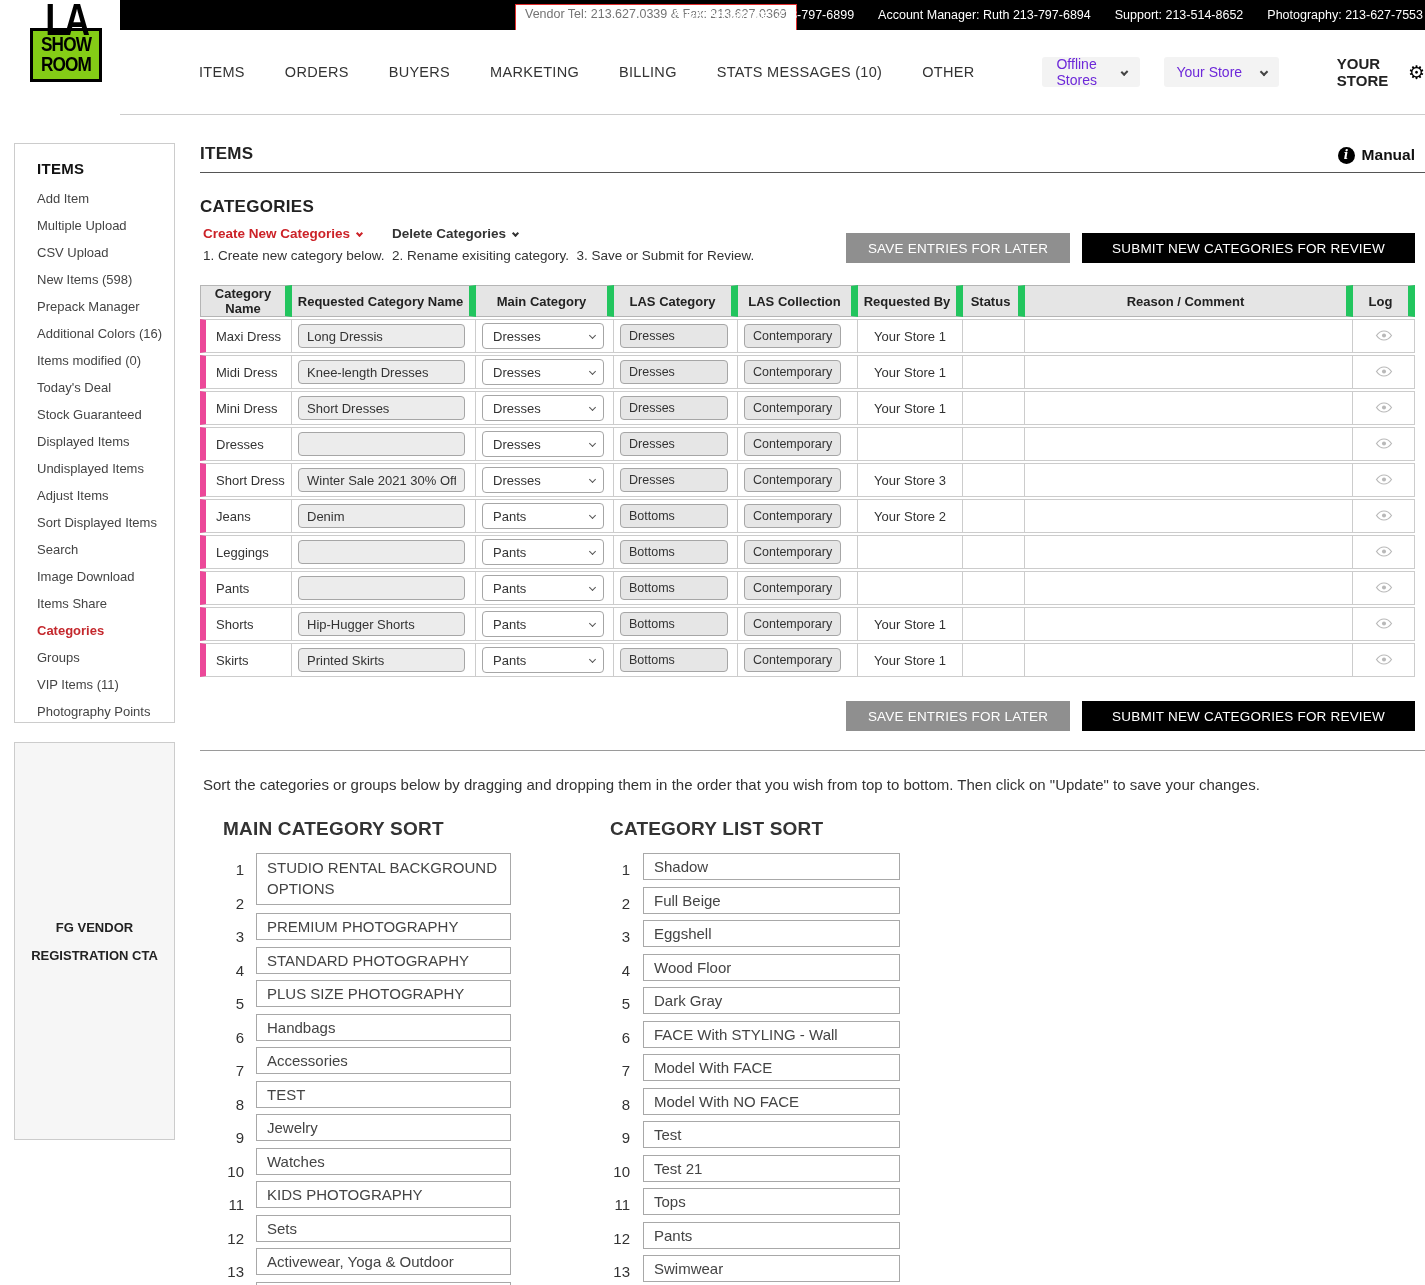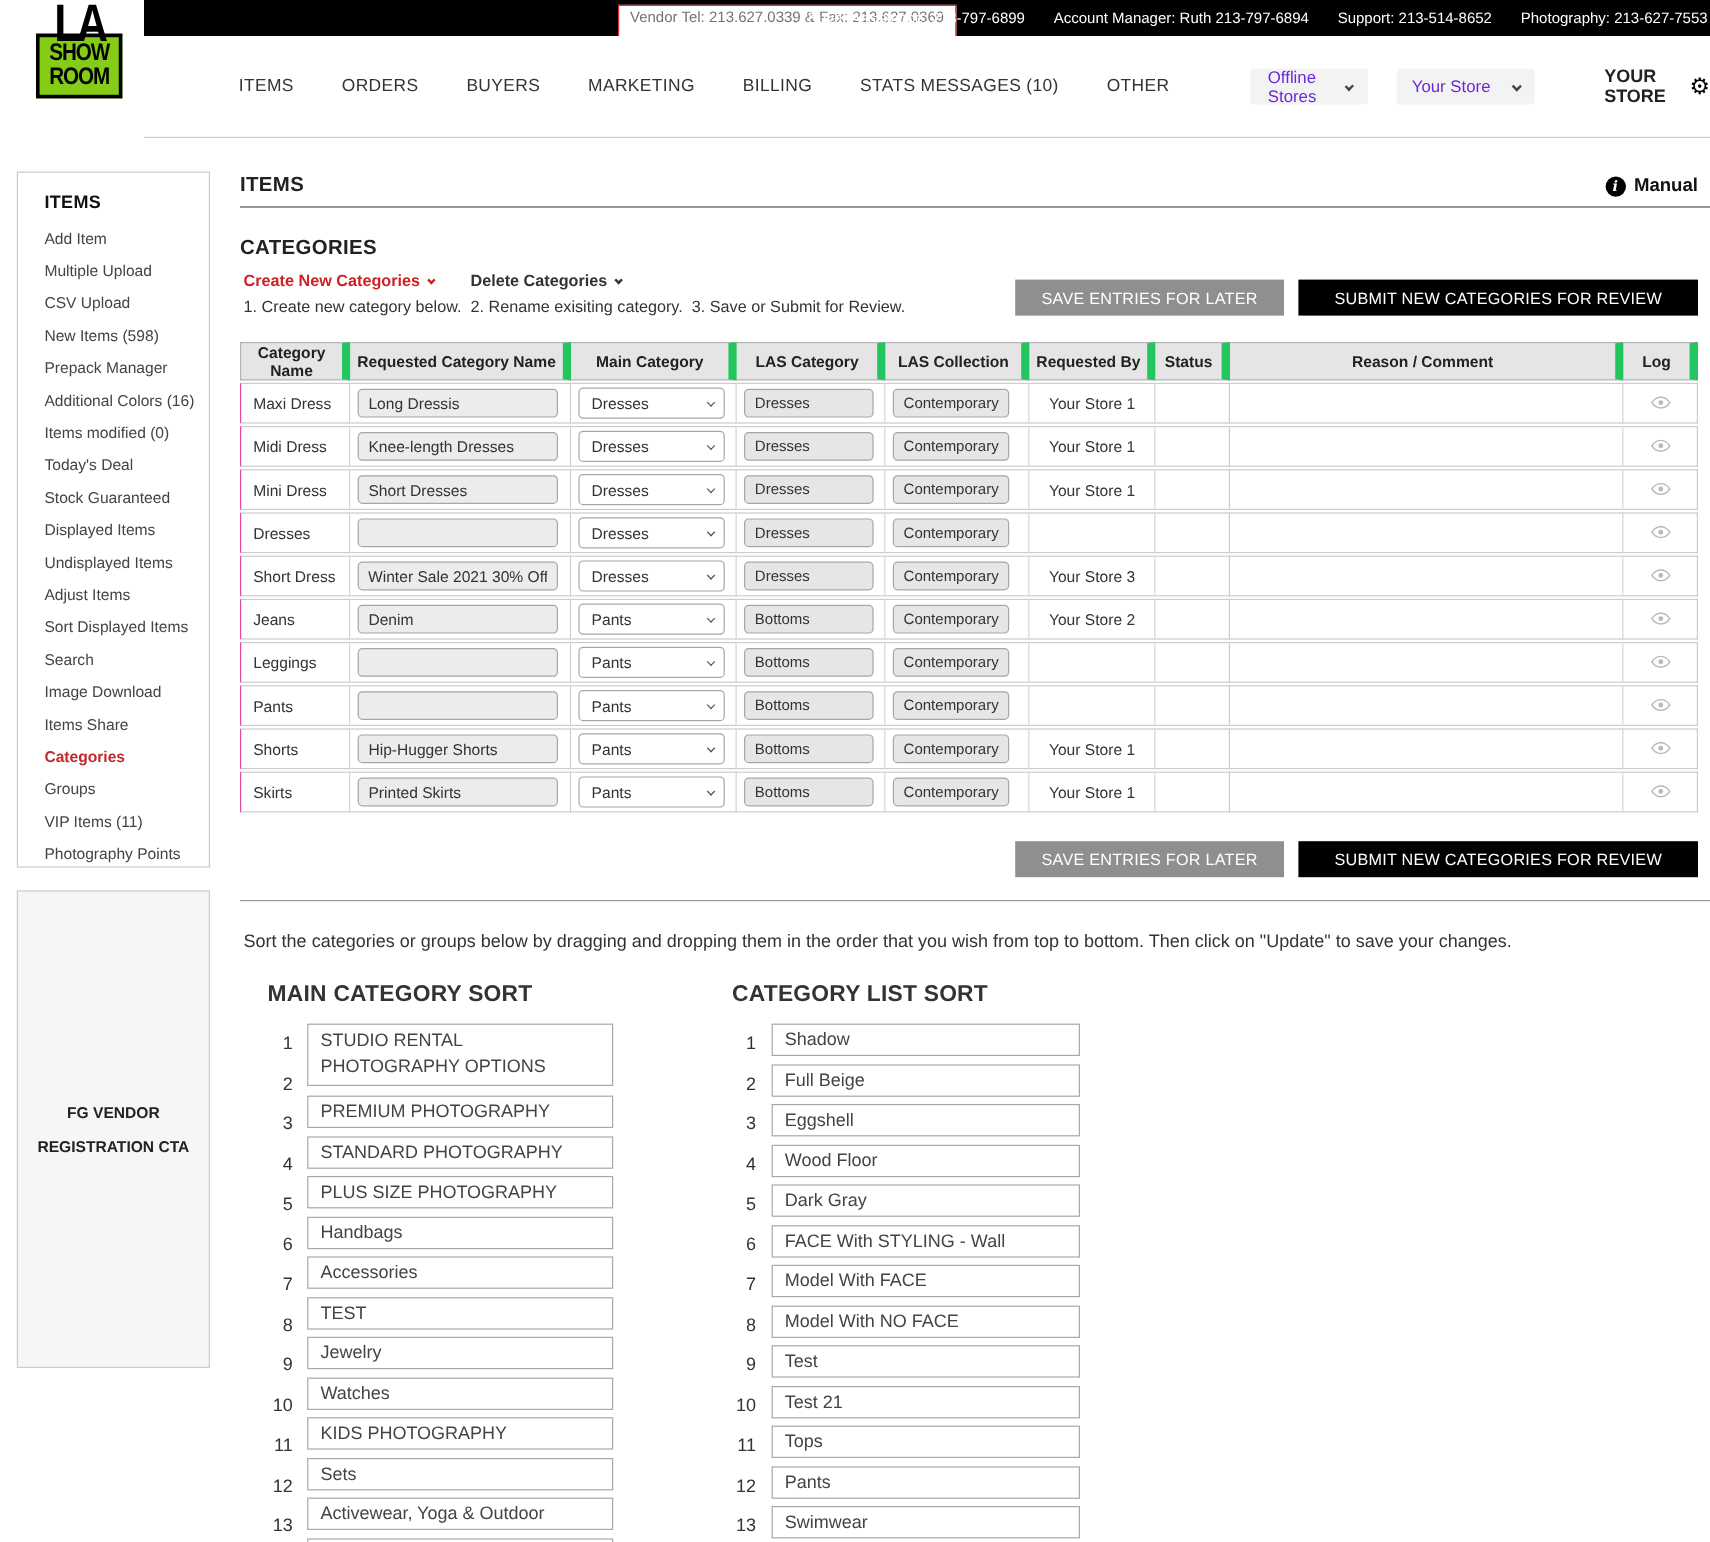--- a/index.html
+++ b/index.html
@@ -70,21 +70,21 @@
   .pos-save-top { left:846px; top:233px; }  .pos-submit-top { left:1082px; top:233px; }
   .pos-save-bot { left:846px; top:701px; }  .pos-submit-bot { left:1082px; top:701px; }
 
   
   .cat-table { position:absolute; left:200px; top:283px; width:1215px; border-collapse:separate; border-spacing:0 2px; }
   .cat-table th { background:#e5e5e5; font-size:13px; font-weight:bold; color:#222; height:31px;
                   border-top:1px solid #b5b5b5; border-bottom:1px solid #b5b5b5; border-right:7px solid #22c55e; }
   .cat-table th:first-child { border-left:1px solid #b5b5b5; }
   .cat-table td { background:#fff; height:34px; font-size:13px; color:#333; vertical-align:middle;
                   border-top:1px solid #ccc; border-bottom:1px solid #ccc; border-right:1px solid #ccc; padding:0 6px; }
-  .cat-table td:first-child { border-left:1px solid #ec4899; padding-left:10px; }
+  .cat-table td:first-child { border-left:6px solid #ec4899; padding-left:10px; }
   .col-cat { width:92px; } .col-req { width:184px; } .col-main { width:138px; } .col-las { width:124px; }
   .col-coll { width:120px; } .col-by { width:105px; } .col-status { width:62px; } .col-reason { width:328px; } .col-log { width:62px; }
   .req-input { width:167px; height:24px; background:#ececec; border:1px solid #a6a6a6; border-radius:4px;
                font-size:13px; color:#333; padding:0 8px; font-family:inherit; }
   .sel-box { width:122px; height:26px; background:#fff; border:1px solid #a6a6a6; border-radius:4px;
              display:flex; align-items:center; justify-content:space-between; padding:0 8px 0 10px;
              font-size:13px; color:#333; cursor:pointer; }
   .sel-box .chev { border-color:#555; border-width:1.5px; width:5px; height:5px; margin:0 0 2px 0; }
   .chip { height:24px; background:#e6e6e6; border:1px solid #a6a6a6; border-radius:4px; display:flex;
           align-items:center; padding:0 8px; font-size:12.5px; color:#333; }
@@ -491,21 +491,21 @@
       <div>6</div>
       <div>7</div>
       <div>8</div>
       <div>9</div>
       <div>10</div>
       <div>11</div>
       <div>12</div>
       <div>13</div>
     </div>
   <div class="boxcol boxcol-main" id="boxesMain">
-      <div class="sort-box tall">STUDIO RENTAL PHOTOGRAPHY OPTIONS</div>
+      <div class="sort-box tall">STUDIO RENTAL BACKGROUND OPTIONS</div>
       <div class="sort-box">PREMIUM PHOTOGRAPHY</div>
       <div class="sort-box">STANDARD PHOTOGRAPHY</div>
       <div class="sort-box">PLUS SIZE PHOTOGRAPHY</div>
       <div class="sort-box">Handbags</div>
       <div class="sort-box">Accessories</div>
       <div class="sort-box">TEST</div>
       <div class="sort-box">Jewelry</div>
       <div class="sort-box">Watches</div>
       <div class="sort-box">KIDS PHOTOGRAPHY</div>
       <div class="sort-box">Sets</div>

